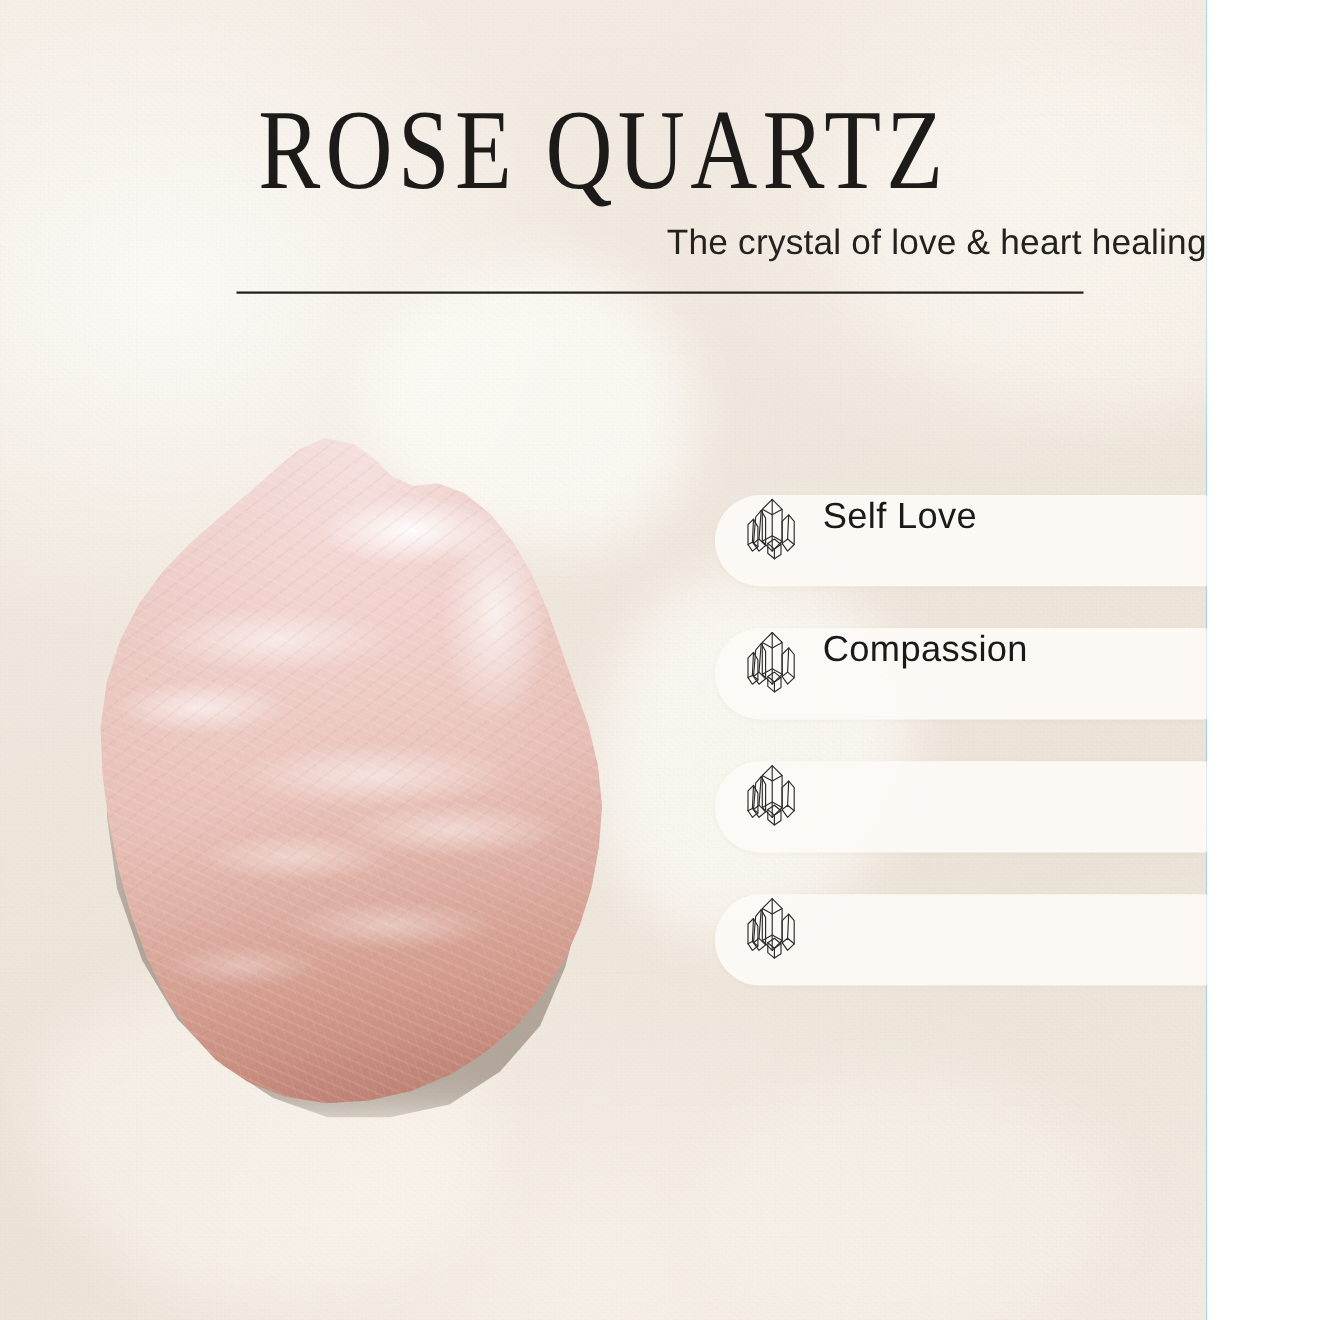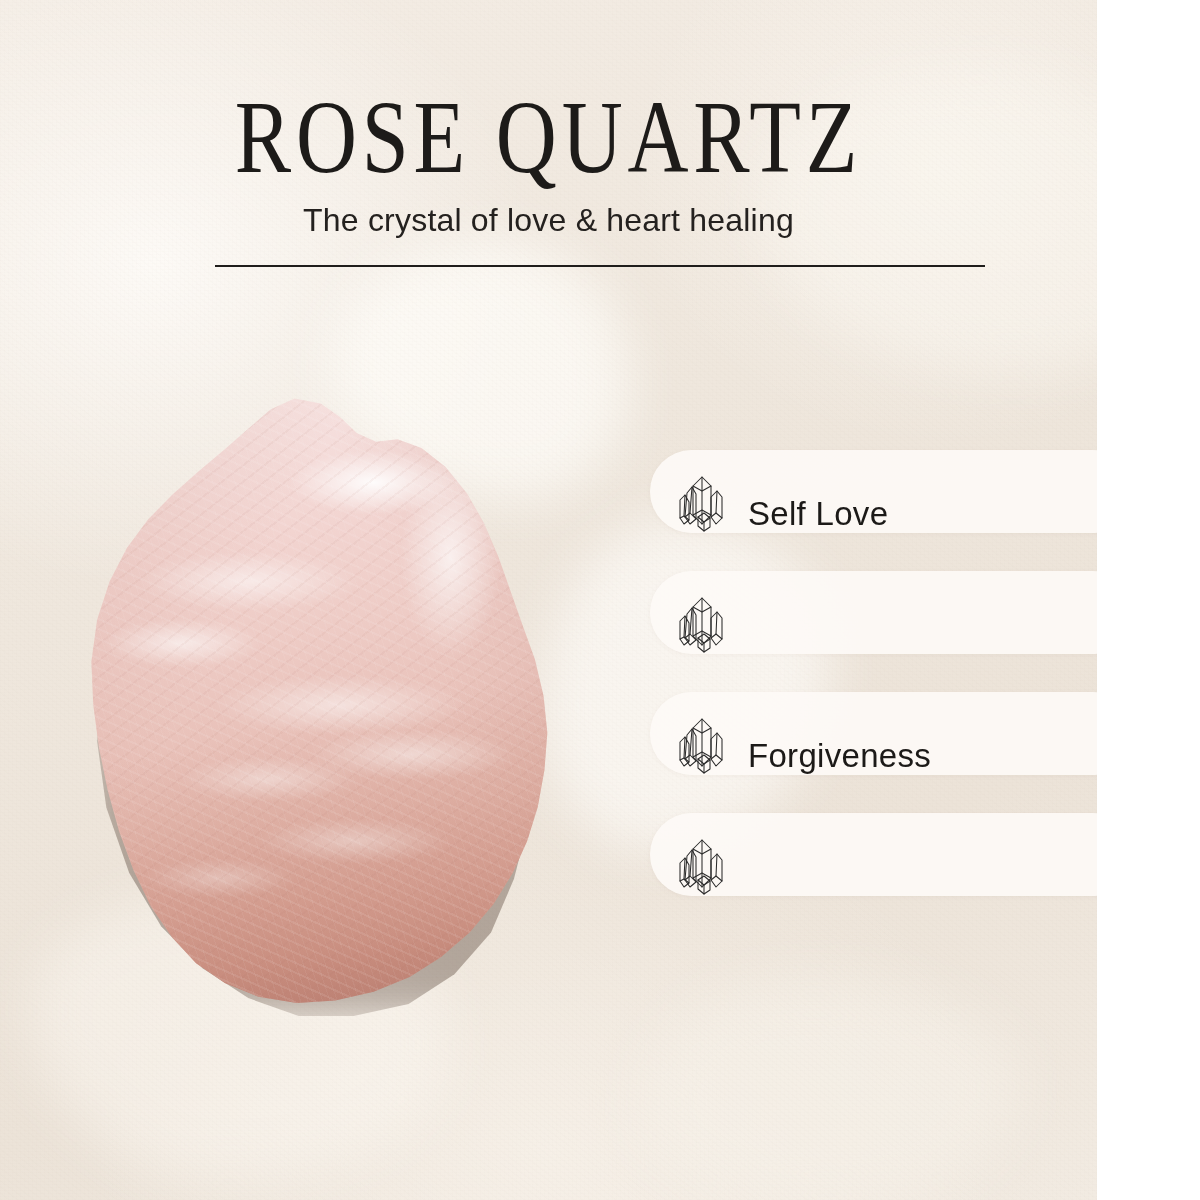--- a/index.html
+++ b/index.html
@@ -86,20 +86,21 @@
     white-space: nowrap;
   }
   .subtitle {
     margin-top: 28px;
     font-family: "Liberation Sans", sans-serif;
     font-size: 32px;
     letter-spacing: 0.2px;
     color: #24211f;
     font-weight: 300;
     white-space: nowrap;
+    text-align: right;
   }
   .divider {
     position: absolute;
     left: 215px;
     top: 265px;
     width: 770px;
     height: 2px;
     background: #1f1d1b;
   }
 
@@ -181,21 +182,21 @@
   
   .benefits {
     position: absolute;
     left: 650px;
     top: 450px;
     width: 484px;
   }
   .pill {
     position: relative;
     display: flex;
-    align-items: flex-end;
+    align-items: flex-start;
     height: 83px;
     margin-bottom: 38px;
     border-radius: 42px;
     background: rgba(253,250,246,0.92);
     box-shadow: 0 1px 5px rgba(150,132,115,0.07);
   }
   .pill:last-child { margin-bottom: 0; }
   .pill-icon {
     flex: 0 0 auto;
     width: 52px;
@@ -288,20 +289,21 @@
         <path d="M4 27 L9 22 L13 29 L13 47 L8 51 L4 45 Z"></path>
         <path d="M4 45 L8 43 L13 47"></path>
         <path d="M9 22 L8 43"></path>
         <path d="M41 18 L46 24 L46 45 L40 51 L35 44 L35 24 Z"></path>
         <path d="M35 44 L40 40 L46 45"></path>
         <path d="M41 18 L40 40"></path>
         <path d="M22 44 L28 40 L34 45 L34 54 L28 58 L22 53 Z"></path>
         <path d="M22 44 L28 49 L34 45"></path>
         <path d="M28 49 L28 58"></path>
       </svg>
+      <div class="pill-label">Compassion</div>
     </div>
 
     <div class="pill">
       <svg class="pill-icon" viewBox="0 0 52 60" fill="none" stroke="#2b2b2b" stroke-width="1.05" stroke-linejoin="round" stroke-linecap="round">
         <path d="M26 4 L35 13 L35 42 L26 51 L17 42 L17 13 Z"></path>
         <path d="M26 4 L26 51"></path>
         <path d="M17 13 L26 18 L35 13"></path>
         <path d="M17 42 L26 37 L35 42"></path>
         <path d="M11 20 L16 14 L20 21 L20 46 L14 51 L9 44 Z"></path>
         <path d="M9 44 L14 40 L20 46"></path>
@@ -309,21 +311,20 @@
         <path d="M4 27 L9 22 L13 29 L13 47 L8 51 L4 45 Z"></path>
         <path d="M4 45 L8 43 L13 47"></path>
         <path d="M9 22 L8 43"></path>
         <path d="M41 18 L46 24 L46 45 L40 51 L35 44 L35 24 Z"></path>
         <path d="M35 44 L40 40 L46 45"></path>
         <path d="M41 18 L40 40"></path>
         <path d="M22 44 L28 40 L34 45 L34 54 L28 58 L22 53 Z"></path>
         <path d="M22 44 L28 49 L34 45"></path>
         <path d="M28 49 L28 58"></path>
       </svg>
-      <div class="pill-label">Forgiveness</div>
     </div>
 
     <div class="pill">
       <svg class="pill-icon" viewBox="0 0 52 60" fill="none" stroke="#2b2b2b" stroke-width="1.05" stroke-linejoin="round" stroke-linecap="round">
         <path d="M26 4 L35 13 L35 42 L26 51 L17 42 L17 13 Z"></path>
         <path d="M26 4 L26 51"></path>
         <path d="M17 13 L26 18 L35 13"></path>
         <path d="M17 42 L26 37 L35 42"></path>
         <path d="M11 20 L16 14 L20 21 L20 46 L14 51 L9 44 Z"></path>
         <path d="M9 44 L14 40 L20 46"></path>

